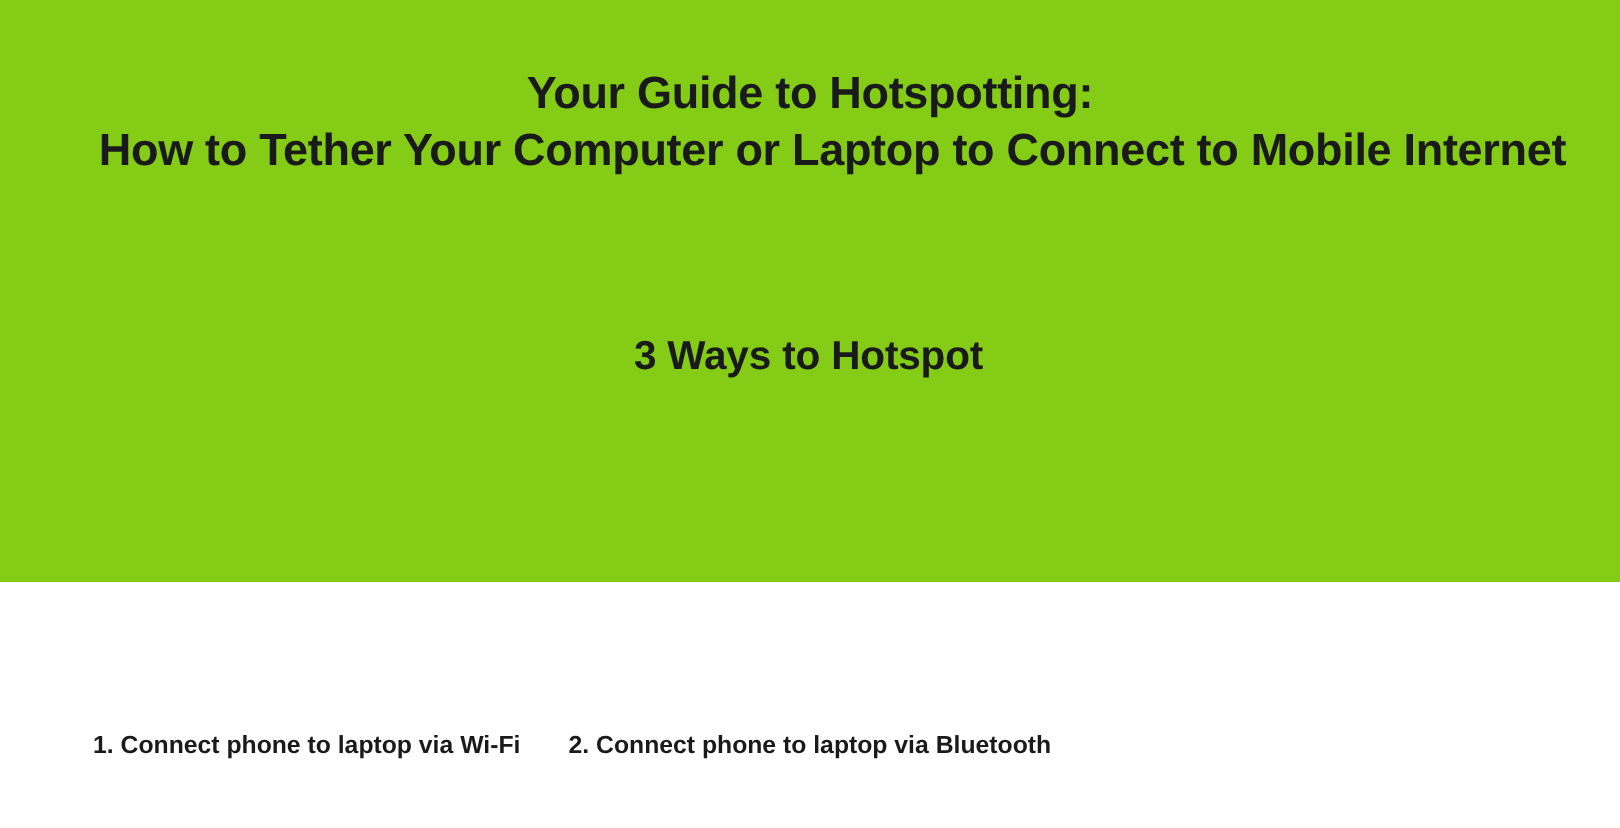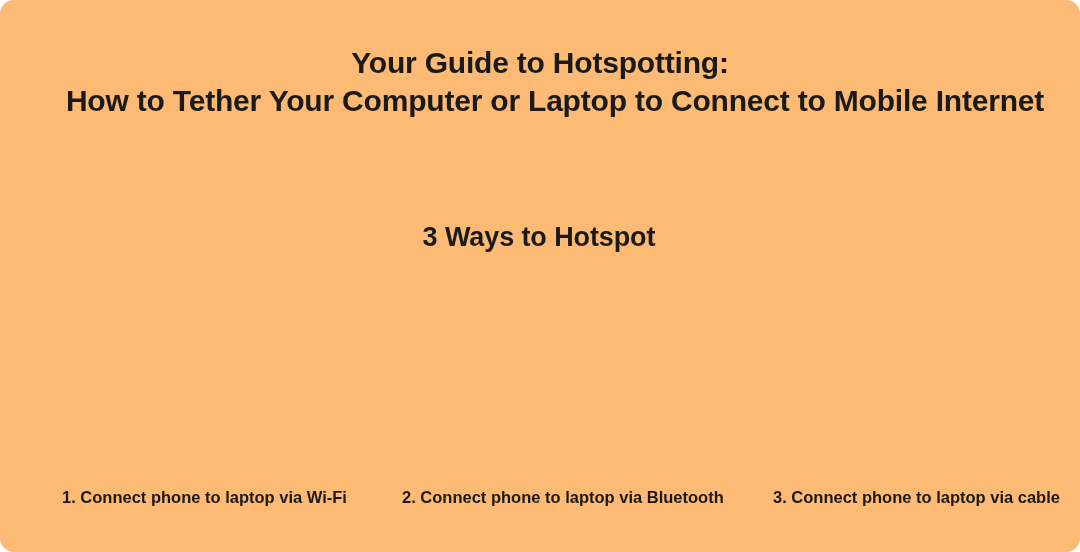--- a/index.html
+++ b/index.html
@@ -10,23 +10,22 @@
     width: 1080px;
     height: 552px;
     background: #ffffff;
     font-family: "Liberation Sans", sans-serif;
     color: #1a1a1a;
     overflow: hidden;
   }
   .page {
     position: relative;
     width: 1080px;
-    height: 552px;
-    background: #fdba74;
-    border-radius: 14px;
+    height: 388px;
+    background: #84cc16;
   }
   .title-block {
     position: absolute;
     left: 0;
     top: 44px;
     width: 1080px;
     text-align: center;
   }
   .title-line {
     font-size: 30px;
@@ -65,36 +64,35 @@
   }
   .caption {
     position: absolute;
     top: 0;
     font-size: 16.5px;
     font-weight: 600;
     color: #1a1a1a;
     white-space: nowrap;
   }
   .caption.c1 { left: 18px; margin-left: 44px; }
-  .caption.c2 { left: 379px; margin-left: 23px; }
+  .caption.c2 { left: 379px; }
   .caption.c3 { left: 773px; }
 </style>
 </head>
 <body>
 
 <div class="page">
 
   <div class="title-block">
     <div class="title-line first">Your Guide to Hotspotting:</div>
     <div class="title-line second">How to Tether Your Computer or Laptop to Connect to Mobile Internet</div>
   </div>
 
   <div class="section-heading">
     <span class="inner">3 Ways to Hotspot</span>
   </div>
 
   <div class="captions">
     <div class="caption c1">1. Connect phone to laptop via Wi-Fi</div>
     <div class="caption c2">2. Connect phone to laptop via Bluetooth</div>
-    <div class="caption c3">3. Connect phone to laptop via cable</div>
   </div>
 
 </div>
 
 </body></html>

